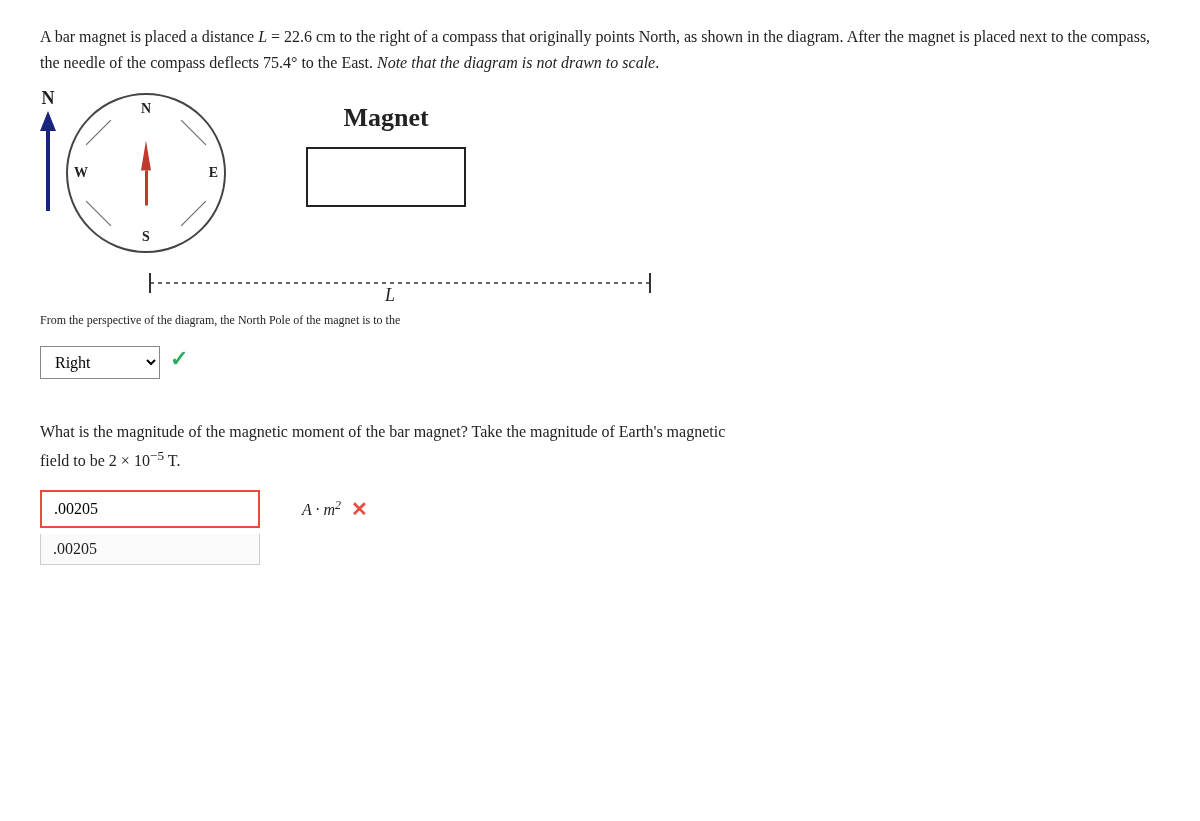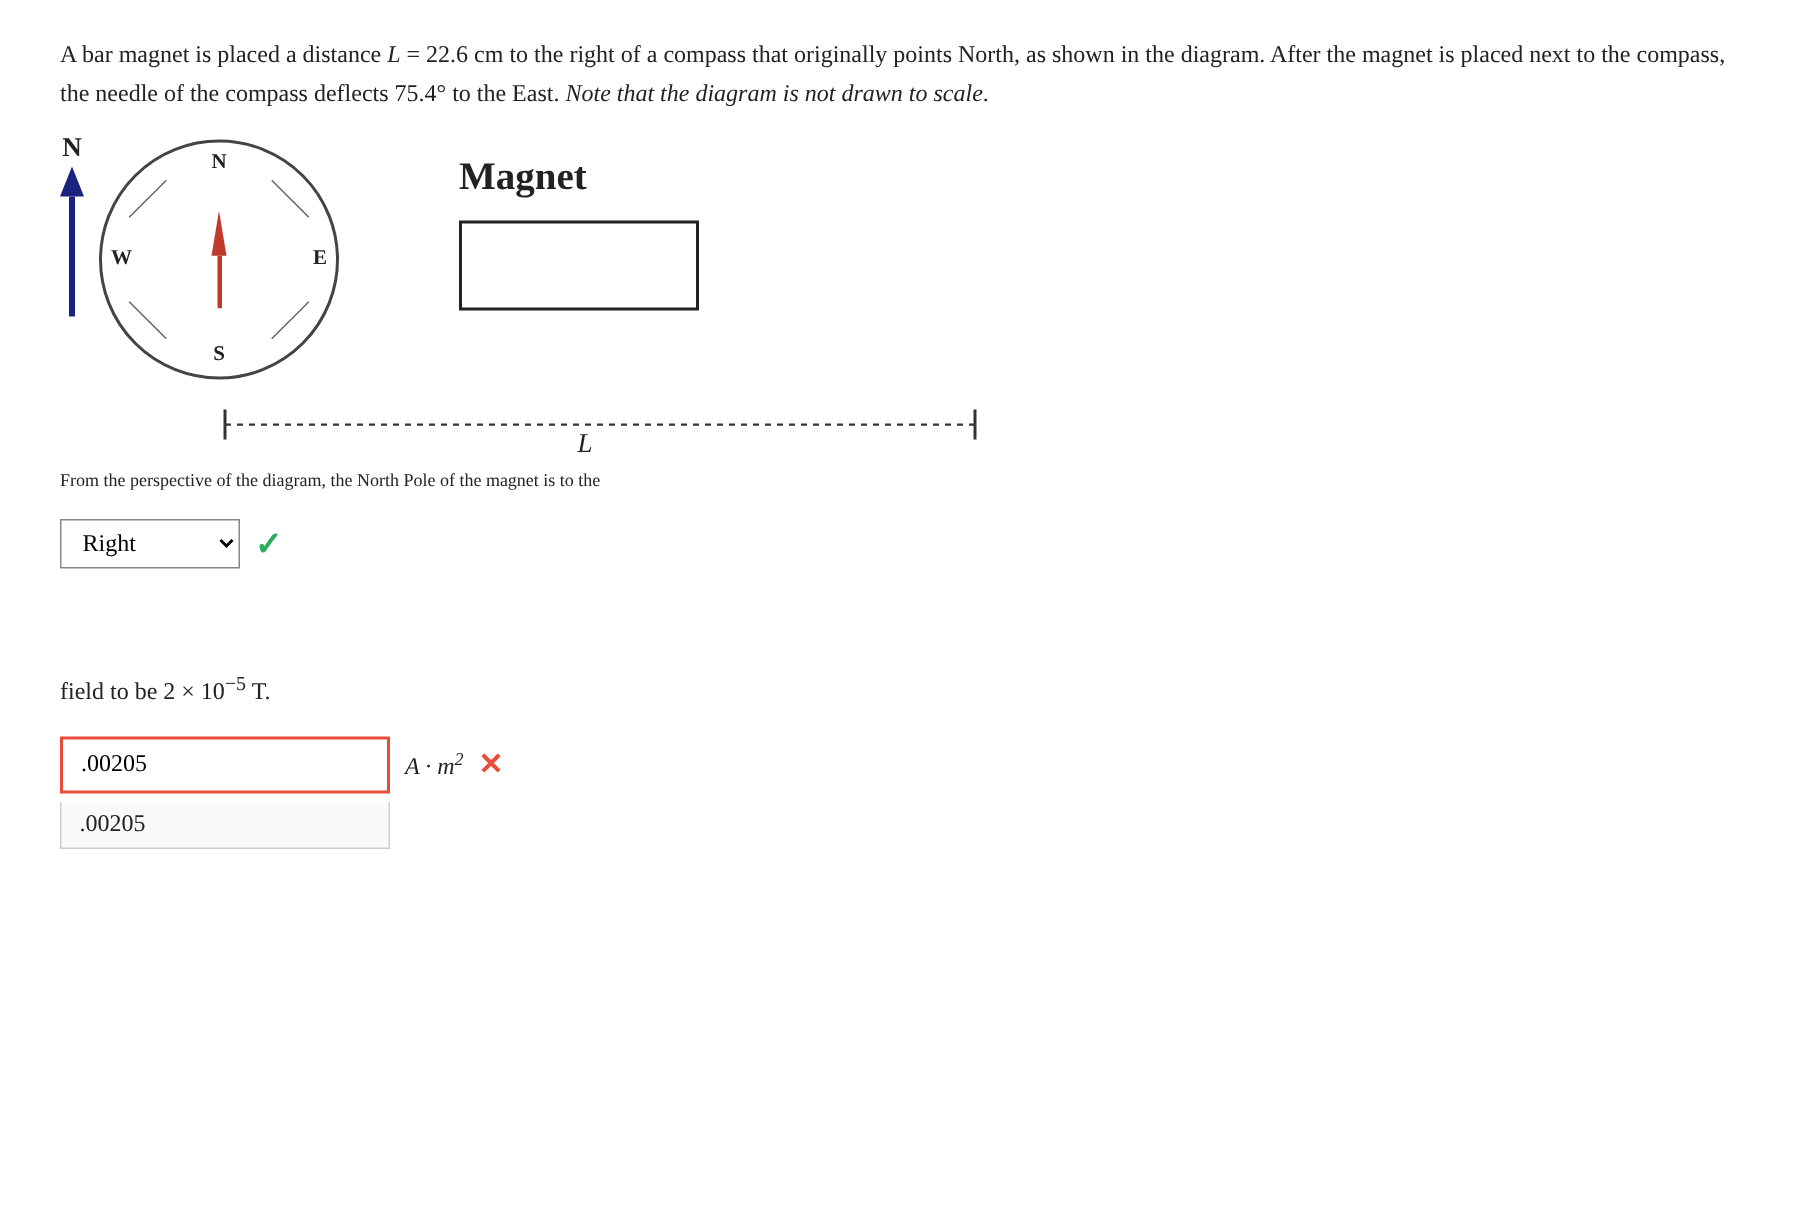--- a/index.html
+++ b/index.html
@@ -123,21 +123,21 @@
     .compass-diagonal-SW {
       width: 1px;
       height: 35px;
       bottom: 20px;
       left: 30px;
       transform: rotate(-45deg);
     }
     .magnet-section {
       display: flex;
       flex-direction: column;
-      align-items: flex-start;
+      align-items: center;
       margin-top: 20px;
     }
     .magnet-label {
       font-size: 26px;
       font-weight: bold;
       margin-bottom: 14px;
     }
     .magnet-box {
       width: 160px;
       height: 60px;
@@ -147,21 +147,21 @@
     .distance-line-svg {
       display: block;
     }
     .from-text {
       font-size: 12px;
       margin-bottom: 16px;
       line-height: 1.6;
     }
     .answer-row {
       display: flex;
-      align-items: center;
+      align-items: flex-start;
       gap: 10px;
       margin-bottom: 14px;
     }
     .dropdown-select {
       border: 1px solid #888;
       padding: 6px 10px;
       font-size: 16px;
       font-family: Georgia, serif;
       background: #fff;
       min-width: 120px;
@@ -187,20 +187,21 @@
       border: 2px solid #e74c3c;
       padding: 8px 12px;
       font-size: 16px;
       font-family: Georgia, serif;
       width: 220px;
       outline: none;
     }
     .unit-label {
       font-size: 16px;
       font-style: italic;
+      margin-left: 32px;
     }
     .wrong-icon {
       color: #e74c3c;
       font-size: 20px;
       font-weight: bold;
     }
     .correct-answer {
       border: 1px solid #ccc;
       border-top: none;
       padding: 6px 12px;
@@ -281,21 +282,21 @@
     <option>Left</option>
     <option>Above</option>
     <option>Below</option>
   </select>
   <span class="checkmark-icon">✓</span>
 </div>
 
 <div class="section-divider" style="height:16px;"></div>
 
 <p class="question-text">
-  <br>
+  <span>What is the magnitude of the magnetic moment of the bar magnet? Take the magnitude of Earth's magnetic</span><br>
   <span>field to be 2 × 10<sup>−5</sup> T.</span>
 </p>
 
 <div class="input-row">
   <input class="answer-input" type="text" value=".00205" style="">
   <span class="unit-label"><em>A</em> · <em>m</em><sup class="superscript">2</sup></span>
   <span class="wrong-icon">✕</span>
 </div>
 
 <div class="correct-answer">.00205</div>

